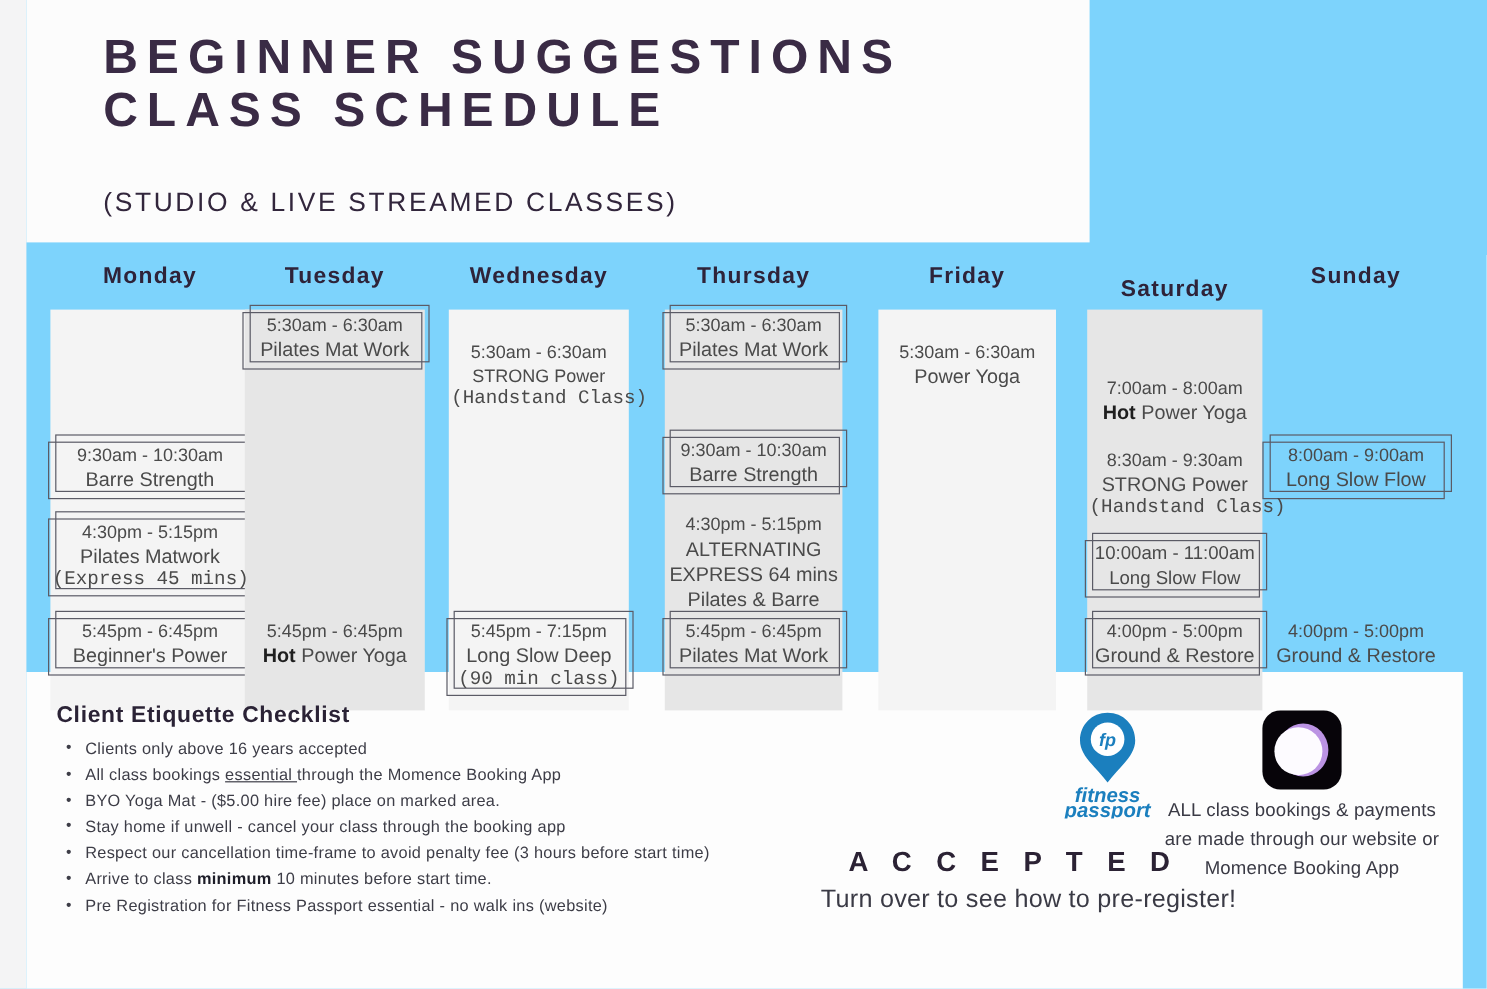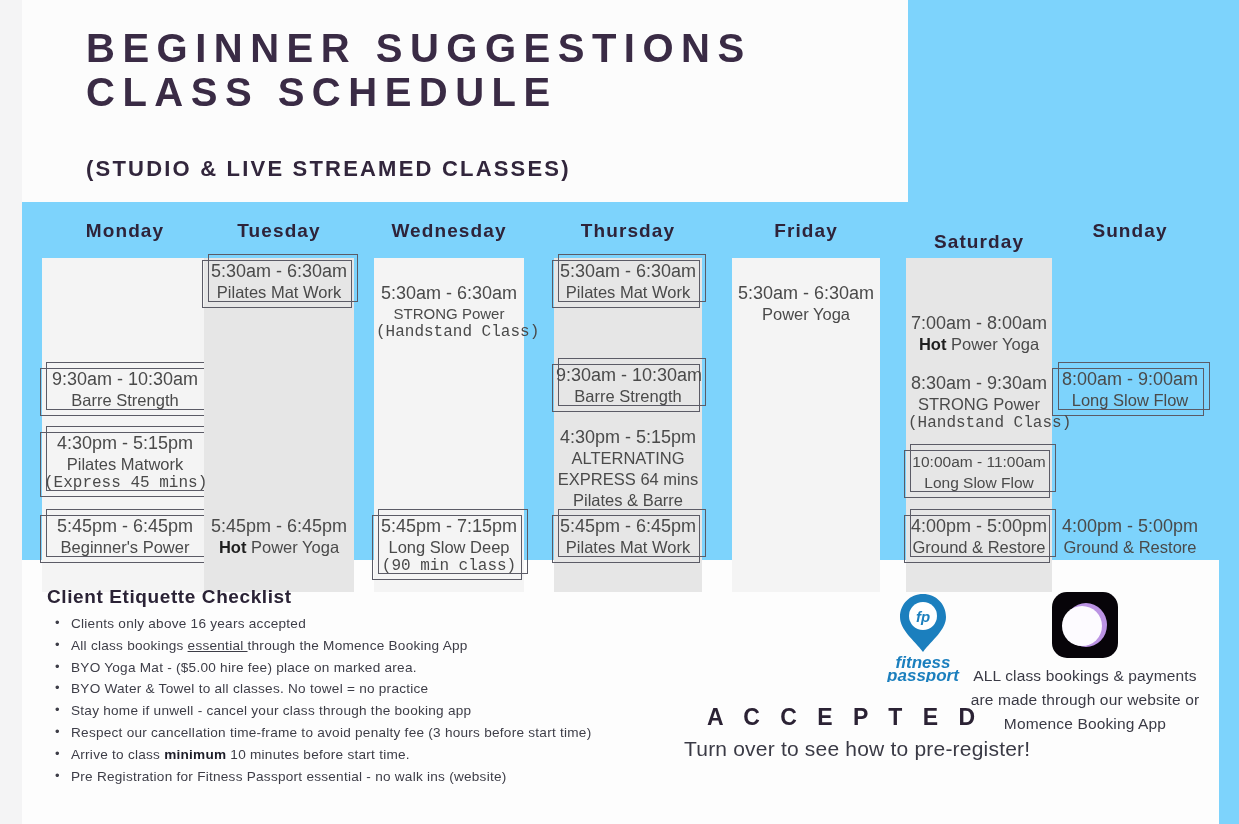--- a/index.html
+++ b/index.html
@@ -30,21 +30,21 @@
   .title-line {
     font-size: 40px;
     font-weight: 700;
     letter-spacing: 7.5px;
     color: #3a2b45;
     line-height: 44px;
     white-space: nowrap;
   }
   .subtitle {
     position: absolute; left: 86px; top: 156px;
-    font-size: 22px; font-weight: 700;
+    font-size: 22px; font-weight: 400;
     letter-spacing: 2.2px;
     color: #32263c;
     white-space: nowrap;
   }
 
   
   #week { position: absolute; left: 22px; top: 200px; width: 1197px; height: 372px; margin-top: 20px; }
 
   .day-col { position: absolute; top: 0; height: 372px; }
 
@@ -79,21 +79,21 @@
   .slot.boxed::after {
     content: "";
     position: absolute;
     border: 1.6px solid #5b5b66;
     pointer-events: none;
   }
   .slot.boxed::before { left: 4px;  top: -4px; right: -4px; bottom: 4px; }
   .slot.boxed::after  { left: -2px; top:  2px; right:  2px; bottom: -2px; }
 
   .slot .t-time {
-    font-size: 18px;
+    font-size: 15px;
     line-height: 21px;
     white-space: nowrap;
     position: relative; z-index: 2;
   }
   .slot .t-name {
     font-size: 16.5px;
     line-height: 21px;
     white-space: nowrap;
     position: relative; z-index: 2;
   }
@@ -299,21 +299,20 @@
         </div>
       </div>
     </div>
 
   <div id="checklist">
     <h2>Client Etiquette Checklist</h2>
     <ul>
         <li>Clients only above 16 years accepted</li>
         <li>All class bookings <u>essential </u>through the Momence Booking App</li>
         <li>BYO Yoga Mat - ($5.00 hire fee) place on marked area.</li>
-        <li>BYO Water &amp; Towel to all classes. No towel = no practice</li>
         <li>Stay home if unwell - cancel your class through the booking app</li>
         <li>Respect our cancellation time-frame to avoid penalty fee (3 hours before start time)</li>
         <li>Arrive to class <b>minimum</b> 10 minutes before start time.</li>
         <li>Pre Registration for Fitness Passport essential - no walk ins (website)</li>
       </ul>
   </div>
 
   <div class="fp-block">
     <svg class="fp-logo" viewBox="0 0 118 92">
       <path d="M59 4 C46 4 36 14 36 27 C36 40 50 50 59 62 C68 50 82 40 82 27 C82 14 72 4 59 4 Z" fill="#1b7fbe"></path>

